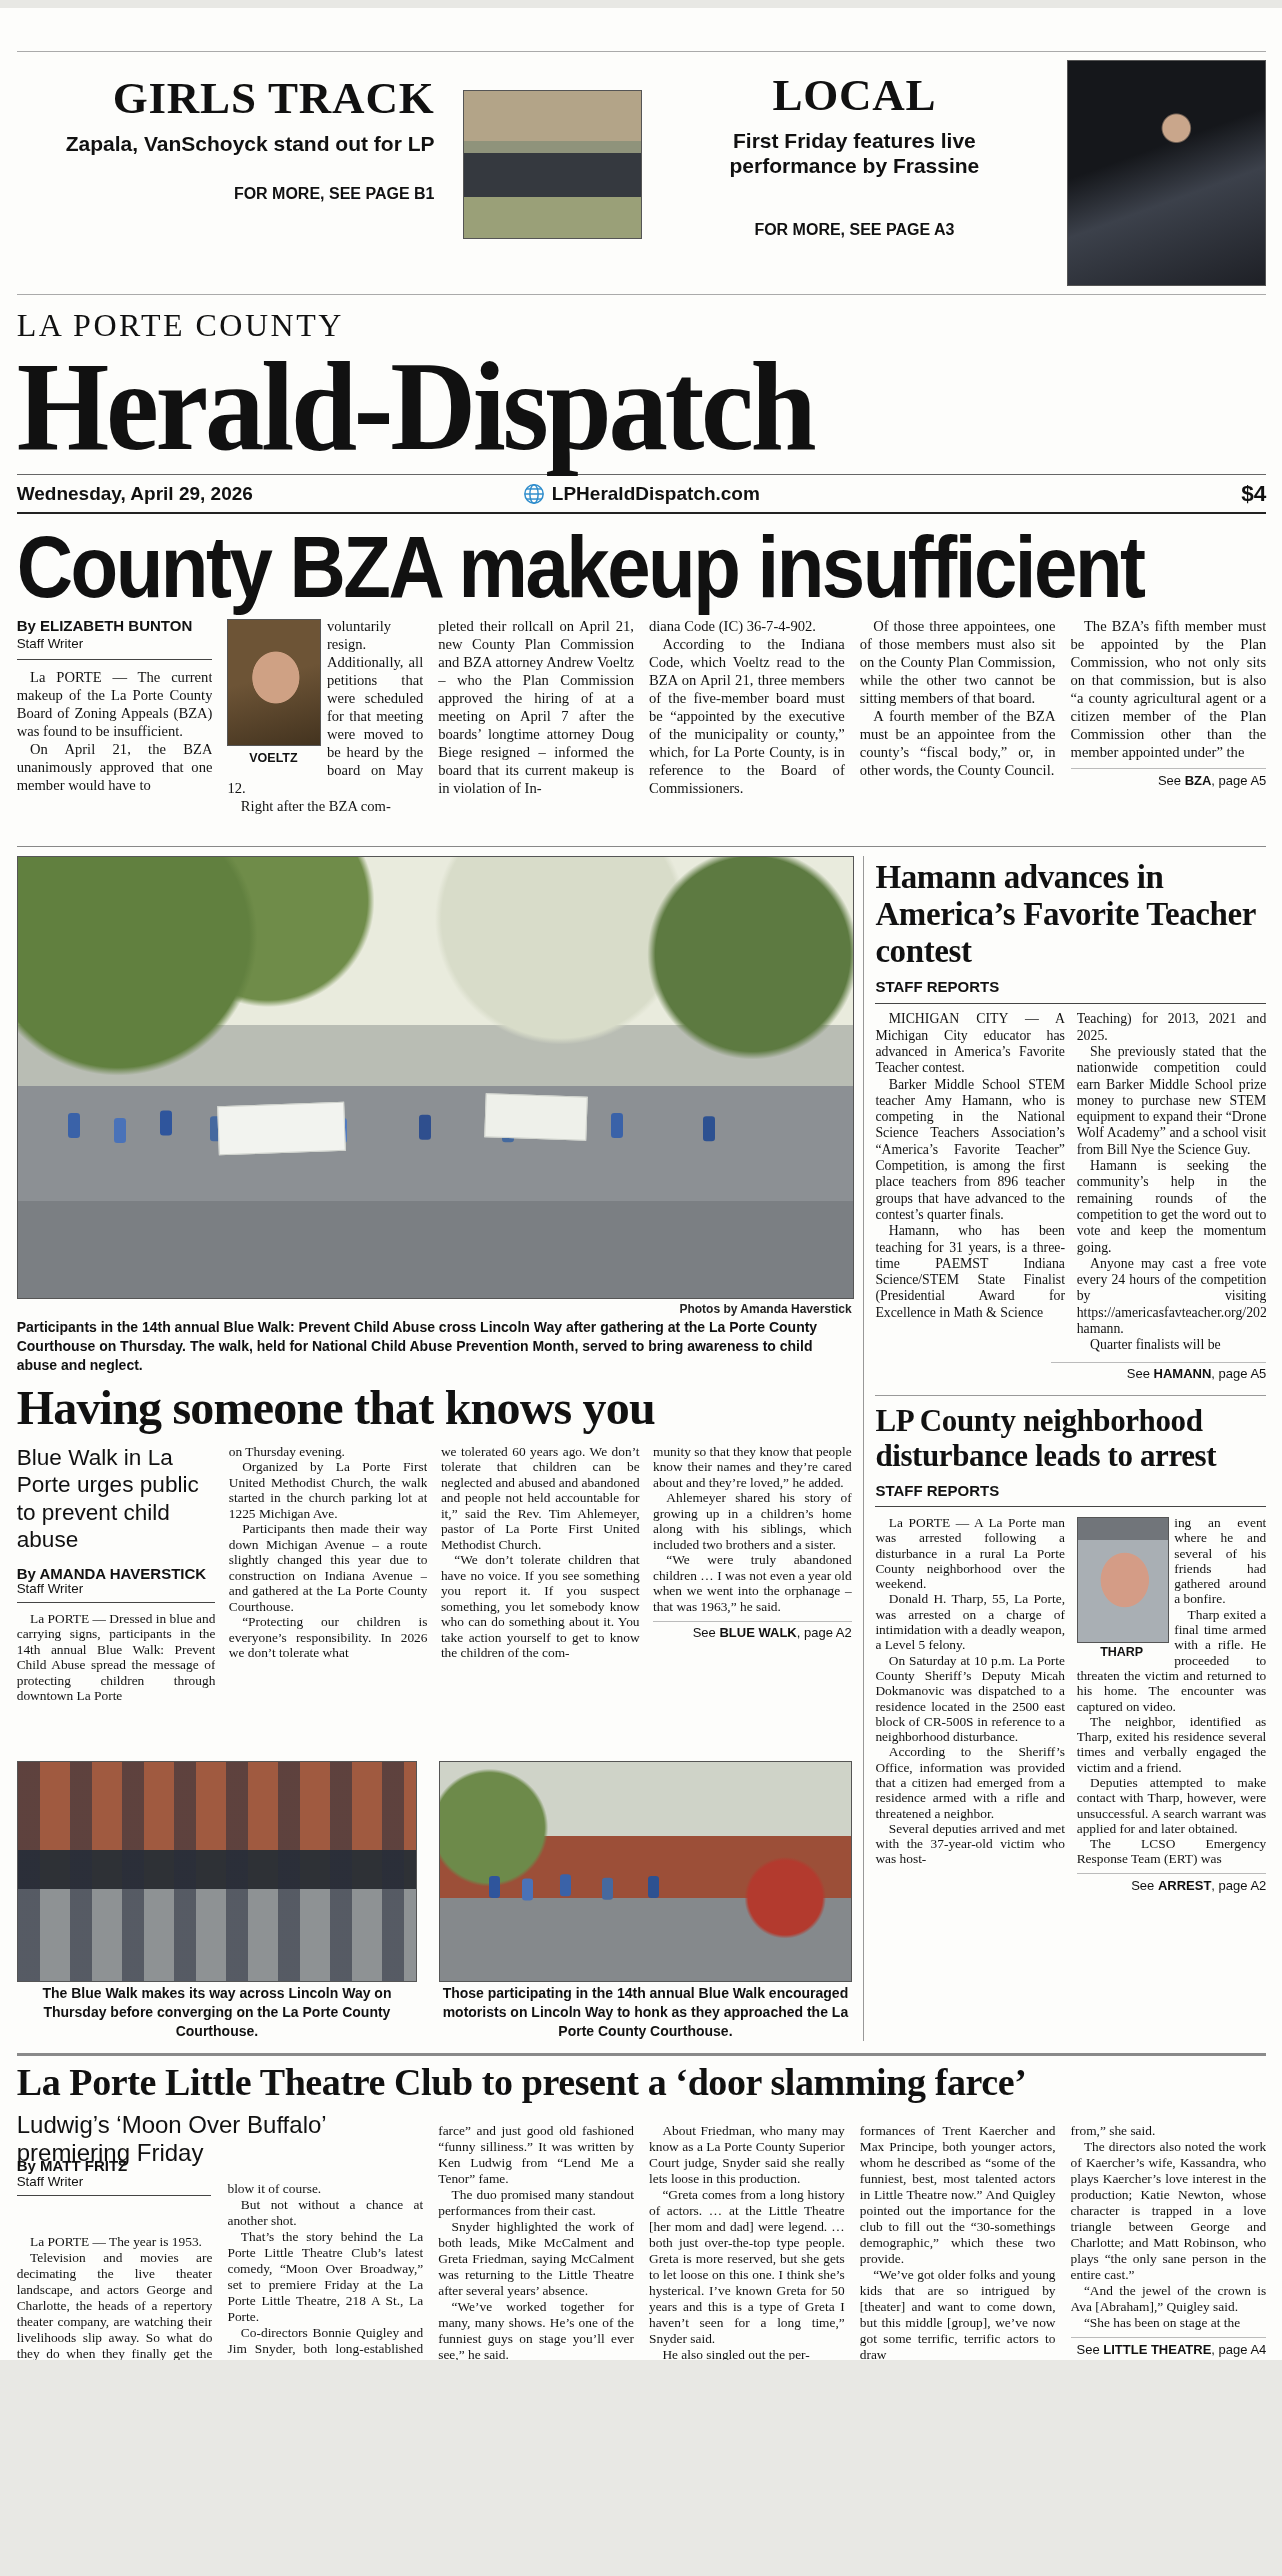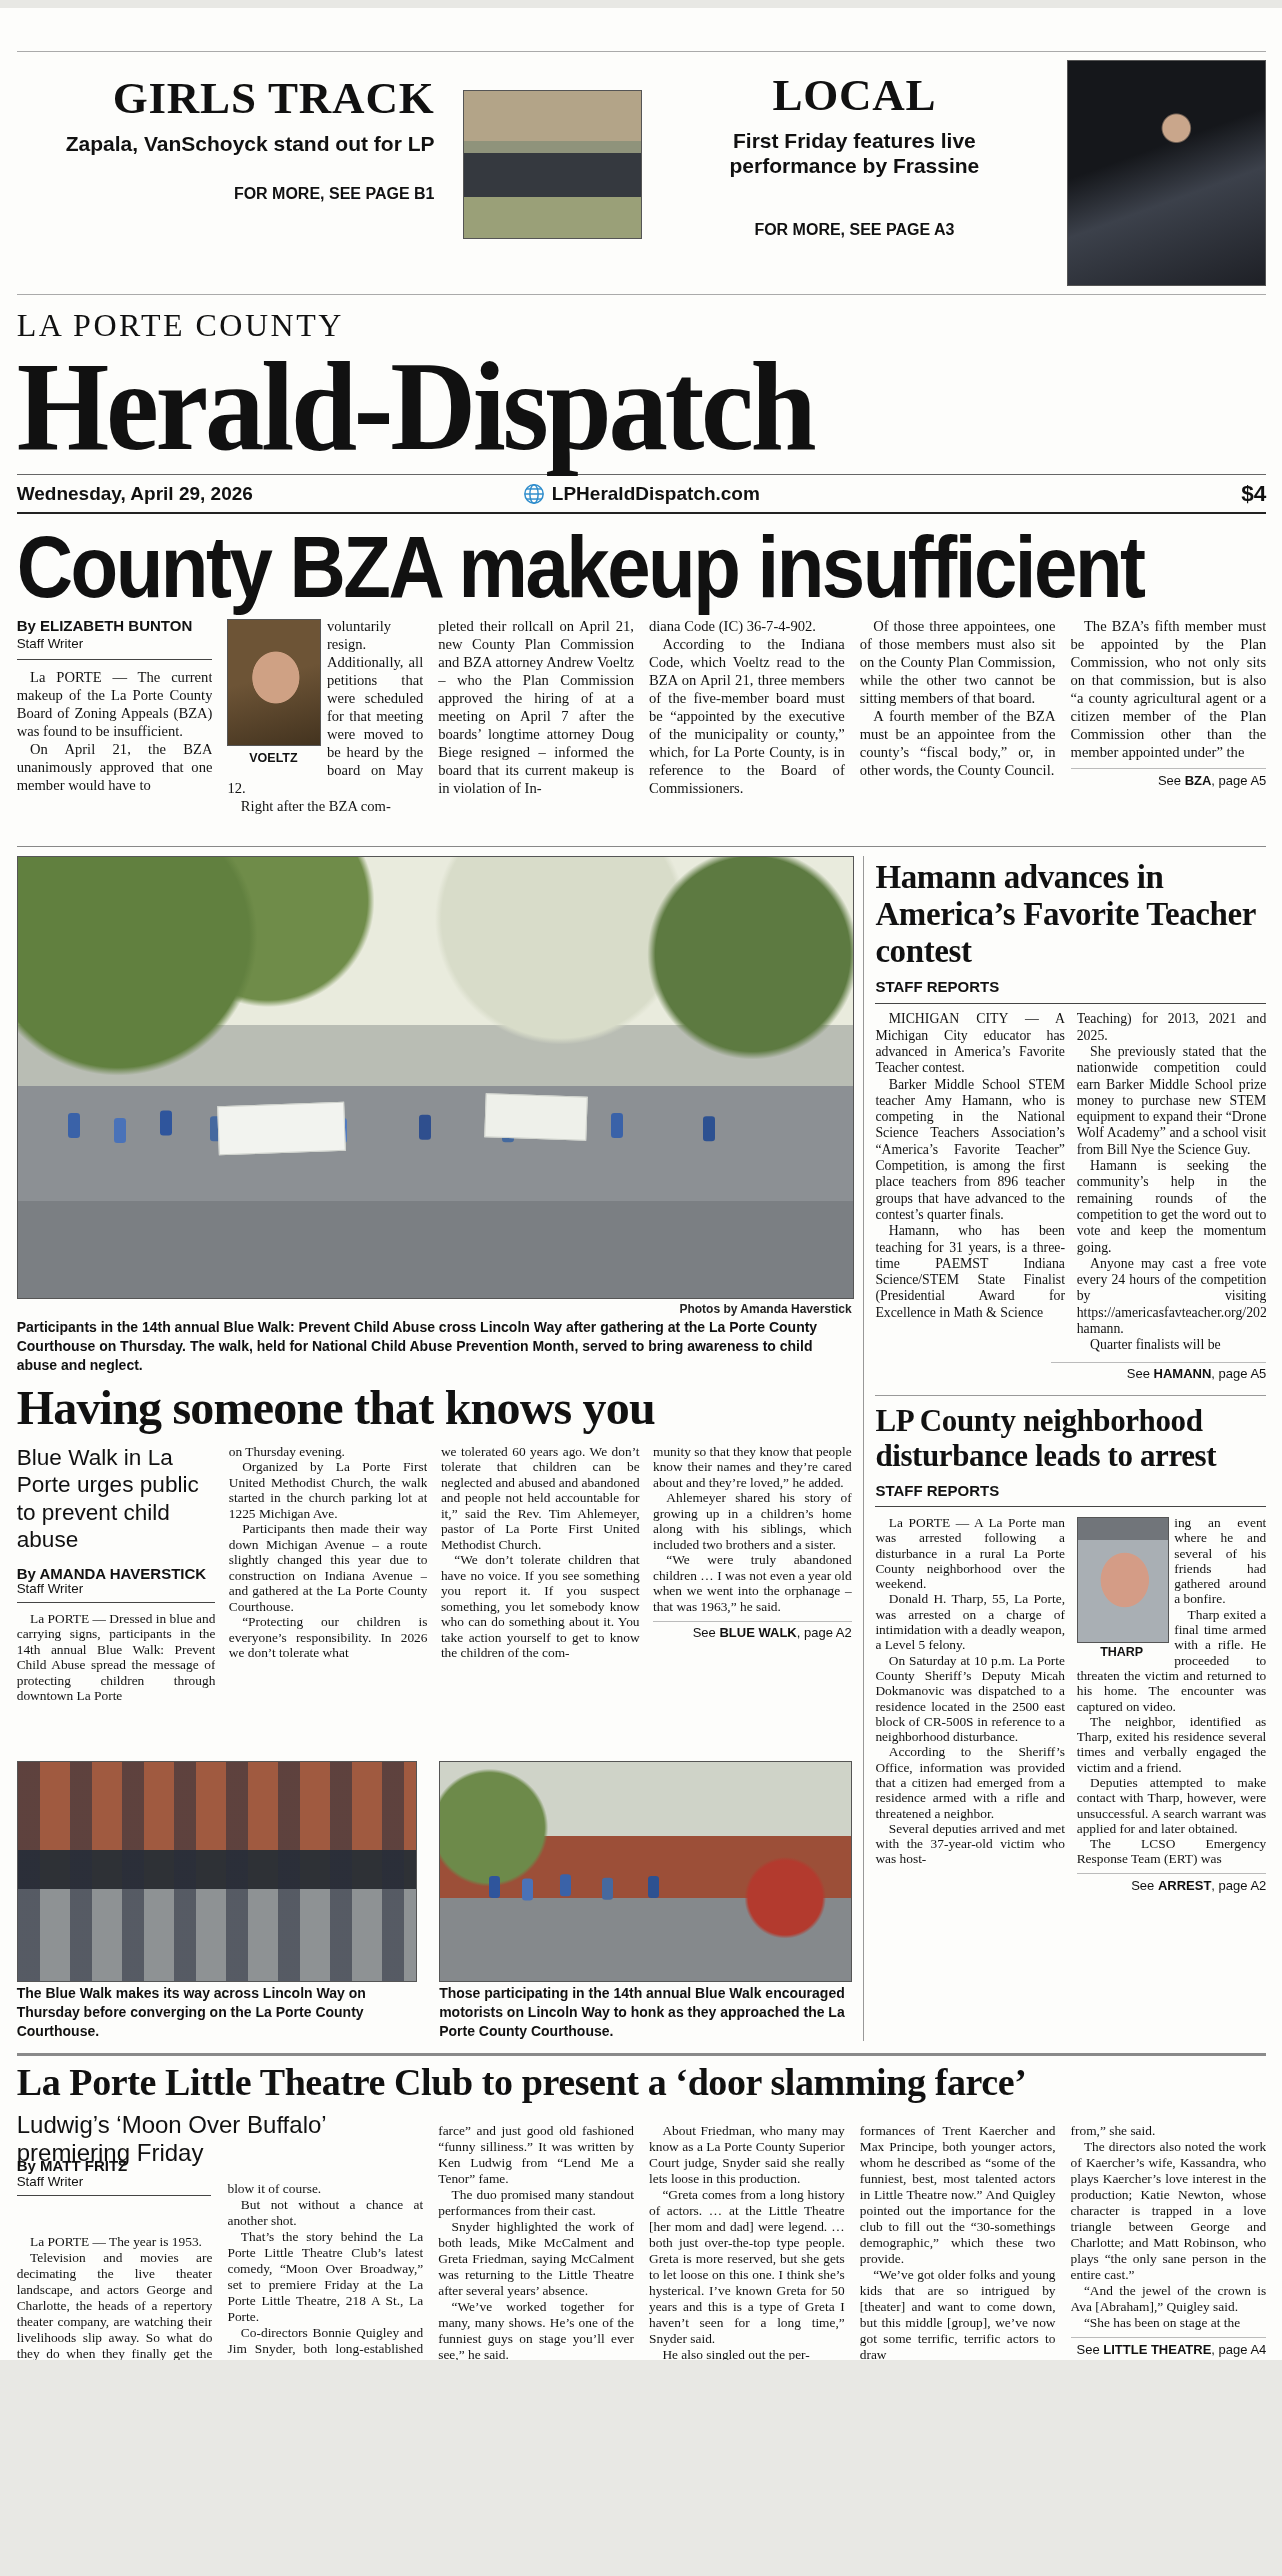--- a/index.html
+++ b/index.html
@@ -80,21 +80,21 @@
      box-shadow:46px 5px 0 #4a72b8,92px -2.5px 0 #2f559c,142px 3.3px 0 #46699f,200px 0 0 #3a5d9d,
                 267px 5px 0 #527bc0,351px 1.7px 0 #2f4f8e,434px 4.2px 0 #44699e,543px 0 0 #3a62a8,635px 3.3px 0 #2d5191;}
   .credit{font-family:"Liberation Sans",sans-serif;font-weight:700;font-size:12px;text-align:right;color:#222;margin-top:3.3px;}
   .caption{font-family:"Liberation Sans",sans-serif;font-weight:700;font-size:14px;line-height:19px;margin-top:1.7px;}
 
   .bw-head{font-weight:700;font-size:48px;line-height:1.05;margin:8.4px 0 10px 0;letter-spacing:-0.8px;}
   .bw-cols{display:grid;grid-template-columns:repeat(4,1fr);gap:13.4px;height:311px;overflow:hidden;}
   .bw-cols .bodycol{font-size:13.4px;line-height:15.5px;overflow:hidden;}
   .bw-subhead{font-family:"Liberation Sans",sans-serif;font-weight:400;font-size:22.6px;line-height:1.22;margin-bottom:11.7px;}
 
-  .photo-row{display:grid;grid-template-columns:1fr 1.03fr;gap:22px;margin-top:6.7px;}
+  .photo-row{display:grid;grid-template-columns:1fr 1.03fr;gap:22px;margin-top:6.7px;text-align:center;}
   .ph-bw-left{height:219px;border:0.8px solid #555;
      background:
        repeating-linear-gradient(90deg,rgba(40,45,60,.55) 0 22px,rgba(0,0,0,0) 22px 52px),
        linear-gradient(180deg,#a05a40 0 40%,#2e3136 40% 58%,#8e9294 58% 100%);}
   .ph-bw-right{height:219px;border:0.8px solid #555;position:relative;
      background:
        radial-gradient(circle at 84% 62%,#b33a2e 0 10%,rgba(0,0,0,0) 11%),
        radial-gradient(circle at 12% 30%,#6d8a4a 0 14%,rgba(0,0,0,0) 15%),
        linear-gradient(180deg,#cfd3c8 0 34%,#9c4f38 34% 62%,#85898c 62% 100%);}
   .bw-dots{position:absolute;left:12%;top:52%;width:11px;height:22px;background:#2f559c;border-radius:3.3px;

